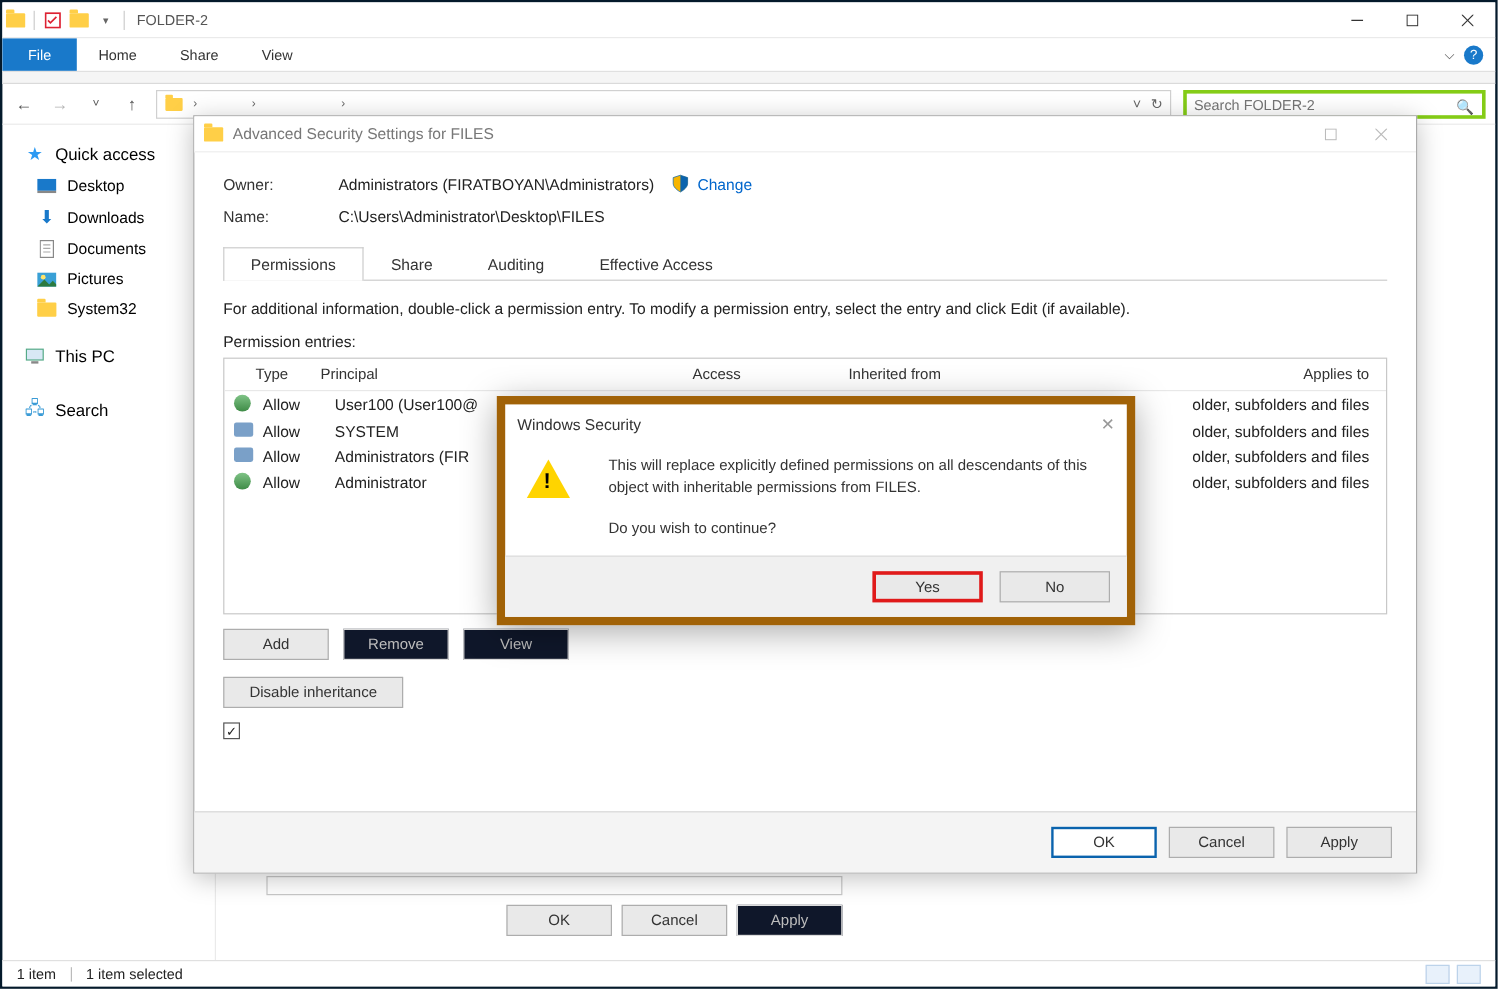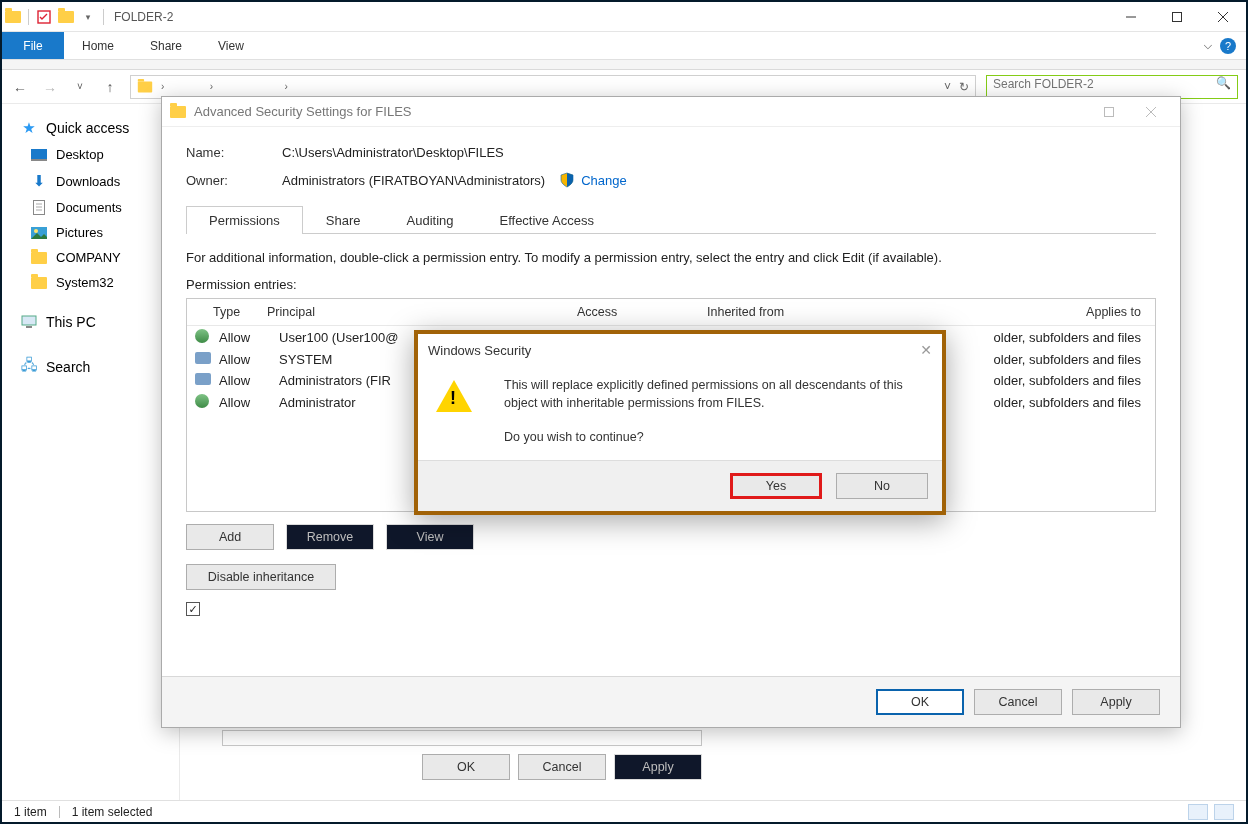--- a/index.html
+++ b/index.html
@@ -27,21 +27,21 @@
 .ribbon-body { height: 10px; background: #f5f5f5; border-bottom: 1px solid #dadada; }
 
 
 .addrbar { height: 34px; display: flex; align-items: center; gap: 10px; padding: 0 8px; border-bottom: 1px solid #eaeaea; }
 .nav-arrow { color: #555; font-size: 14px; width: 20px; text-align: center; }
 .nav-arrow.disabled { color: #b5b5b5; }
 .breadcrumb { flex: 1; height: 24px; border: 1px solid #d0d0d0; display: flex; align-items: center; padding-left: 6px; gap: 4px; font-size: 12px; position: relative; }
 .breadcrumb .crumb { color: #333; padding: 0 2px; margin-top: 44px; }
 .breadcrumb .chev { color: #666; font-size: 10px; }
 .breadcrumb .end-icons { margin-left: auto; padding-right: 6px; display: flex; gap: 8px; color: #666; }
-.searchbox { width: 252px; height: 24px; border: 1px solid #84cc16; display: flex; align-items: flex-start; position: relative; }
+.searchbox { width: 252px; height: 24px; border: 3px solid #84cc16; display: flex; align-items: flex-end; position: relative; }
 .searchbox input { border: none; outline: none; flex: 1; font-size: 12px; color: #888; padding-left: 6px; background: transparent; }
 .searchbox .mag { color: #555; padding-right: 6px; }
 
 
 .content { flex: 1; display: flex; position: relative; overflow: hidden; }
 .sidebar { width: 178px; padding-top: 10px; border-right: 1px solid #eaeaea; }
 .side-item { display: flex; align-items: center; gap: 8px; padding: 5px 4px 5px 28px; font-size: 13px; color: #000; }
 .side-item.top { padding-left: 18px; font-size: 14px; }
 .side-item .ic { width: 18px; display: flex; justify-content: center; }
 .main-pane { flex: 1; background: #fff; position: relative; }
@@ -100,21 +100,21 @@
 .chk { width: 14px; height: 14px; border: 1px solid #555; display: inline-flex; align-items: center; justify-content: center; font-size: 11px; }
 
 .dlg-footer { border-top: 1px solid #d8d8d8; padding: 12px 20px; display: flex; justify-content: flex-end; gap: 10px; background: #f4f4f4; }
 
 
 .bg-dlg { position: absolute; left: 222px; top: 730px; width: 480px; display: flex; flex-direction: column; }
 .bg-dlg .box { height: 16px; border: 1px solid #c8c8c8; background: #fff; }
 .bg-dlg .btns { margin-top: 8px; display: flex; justify-content: flex-end; gap: 8px; }
 
 
-.modal { position: absolute; left: 414px; top: 330px; width: 532px; background: #fff; border: 4px solid #a16207; box-shadow: 0 6px 28px rgba(0,0,0,0.35); z-index: 50; }
+.modal { position: absolute; left: 414px; top: 330px; width: 532px; background: #fff; border: 7px solid #a16207; box-shadow: 0 6px 28px rgba(0,0,0,0.35); z-index: 50; }
 .modal .mhdr { display: flex; align-items: center; padding: 8px 10px; font-size: 13px; color: #333; }
 .modal .mhdr .mclose { margin-left: auto; color: #999; font-size: 14px; }
 .modal .mbody { display: flex; padding: 10px 18px 16px 18px; gap: 32px; font-size: 12.5px; color: #333; }
 .warn-tri { width: 0; height: 0; border-left: 18px solid transparent; border-right: 18px solid transparent; border-bottom: 32px solid #ffd400; position: relative; margin-top: 4px; }
 .warn-tri::after { content: "!"; position: absolute; left: -4px; top: 8px; font-size: 18px; color: #000; font-weight: bold; }
 .modal .mfoot { background: #f0f0f0; padding: 12px 14px; display: flex; justify-content: flex-end; gap: 14px; border-top: 1px solid #ddd; }
 .highlighted-red { border: 3px solid #e01a1a; }
 
 svg { display: block; }
 </style>
@@ -233,26 +233,20 @@
               <circle cx="5" cy="4" r="2" fill="#ffe36b"></circle>
               <path d="M0 12 L6 6 L10 10 L13 7 L16 10 L16 12Z" fill="#2c7a3f"></path>
             </svg>
           </span>
           <span>Pictures</span>
         </div>
       <div class="side-item">
           <span class="ic">
             <div class="folder-ic"></div>
           </span>
-          <span>COMPANY</span>
-        </div>
-      <div class="side-item">
-          <span class="ic">
-            <div class="folder-ic"></div>
-          </span>
           <span>System32</span>
         </div>
       <div style="height:14px;"></div>
       <div class="side-item top">
           <span class="ic">
             <svg width="16" height="14">
               <rect x="1" y="1" width="14" height="9" fill="#d8e8f5" stroke="#5a8"></rect>
               <rect x="5" y="11" width="6" height="2" fill="#888"></rect>
             </svg>
           </span>
@@ -301,32 +295,32 @@
           <svg width="10" height="10">
             <line x1="0" y1="0" x2="10" y2="10" stroke="#bbb"></line>
             <line x1="10" y1="0" x2="0" y2="10" stroke="#bbb"></line>
           </svg>
         </div>
     </div>
   </div>
 
   <div class="dlg-body">
     <div class="row-line">
-      <span class="lbl">Name:</span>
-      <span class="val">C:\Users\Administrator\Desktop\FILES</span>
-    </div>
-    <div class="row-line">
       <span class="lbl">Owner:</span>
       <span class="val">Administrators (FIRATBOYAN\Administrators)</span>
       <span style="width:14px;"></span>
       <svg width="16" height="16">
           <path d="M8 1 L14 3 V8 C14 12 8 15 8 15 C8 15 2 12 2 8 V3 Z" fill="#f7b500" stroke="#0a63ad" stroke-width="0.6"></path>
           <path d="M8 1 L14 3 V8 C14 12 8 15 8 15 Z" fill="#0a63ad"></path>
         </svg>
       <span class="change-link">Change</span>
+    </div>
+    <div class="row-line">
+      <span class="lbl">Name:</span>
+      <span class="val">C:\Users\Administrator\Desktop\FILES</span>
     </div>
 
     <div class="tabs">
       <div class="tb active">Permissions</div>
       <div class="tb">Share</div>
       <div class="tb">Auditing</div>
       <div class="tb">Effective Access</div>
     </div>
 
     <div class="info-text">For additional information, double-click a permission entry. To modify a permission entry, select the entry and click Edit (if available).</div>

